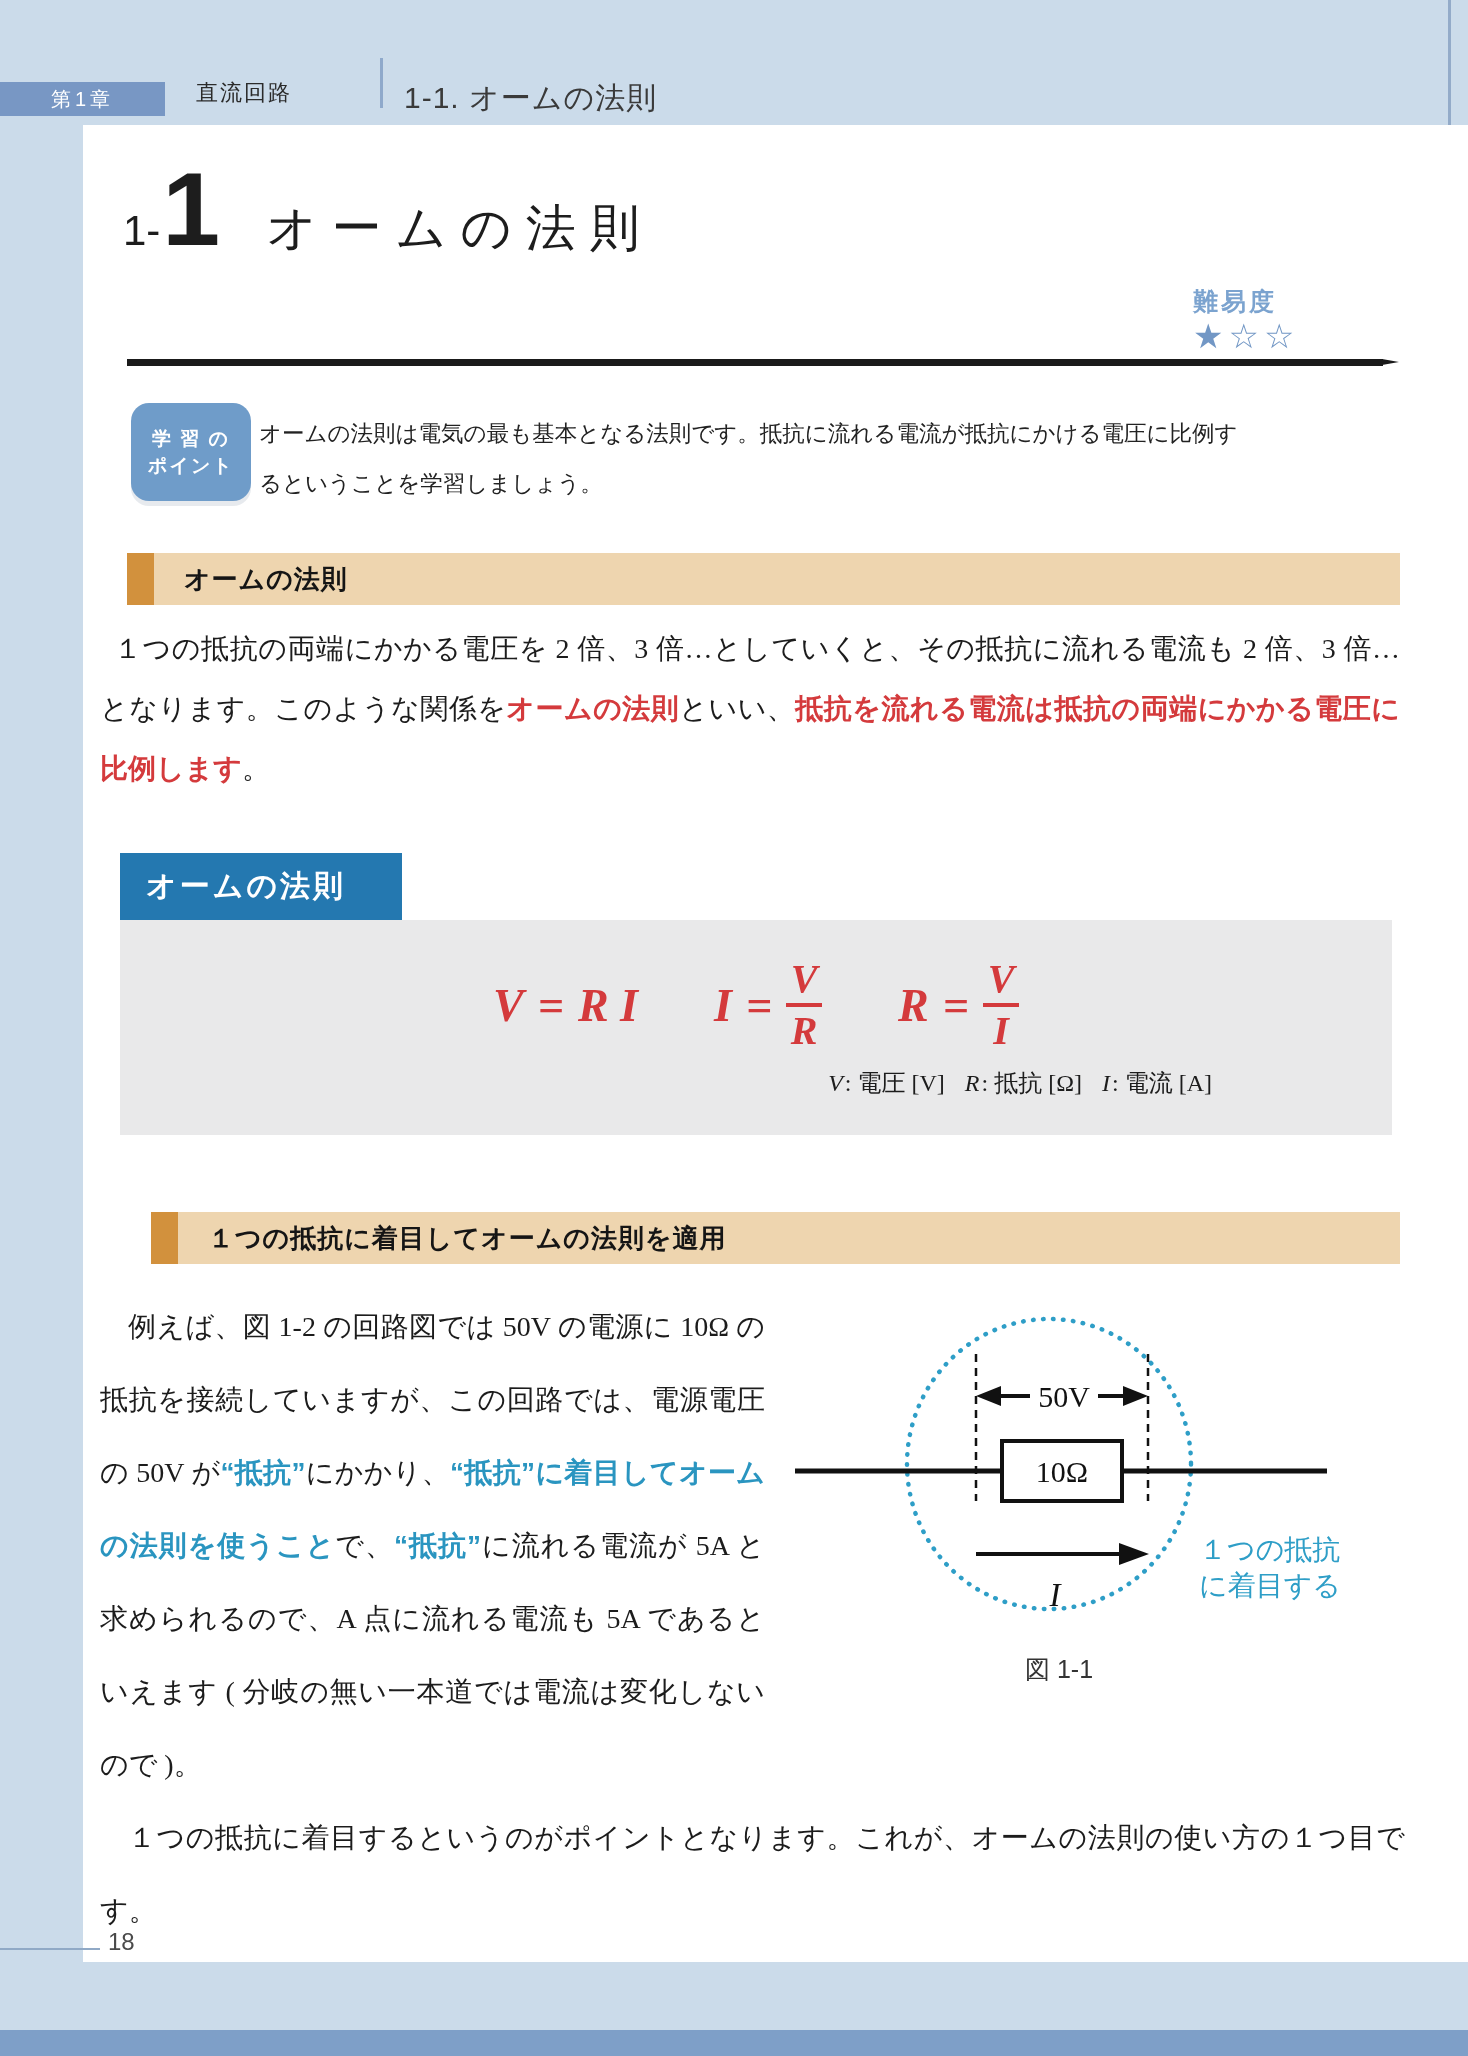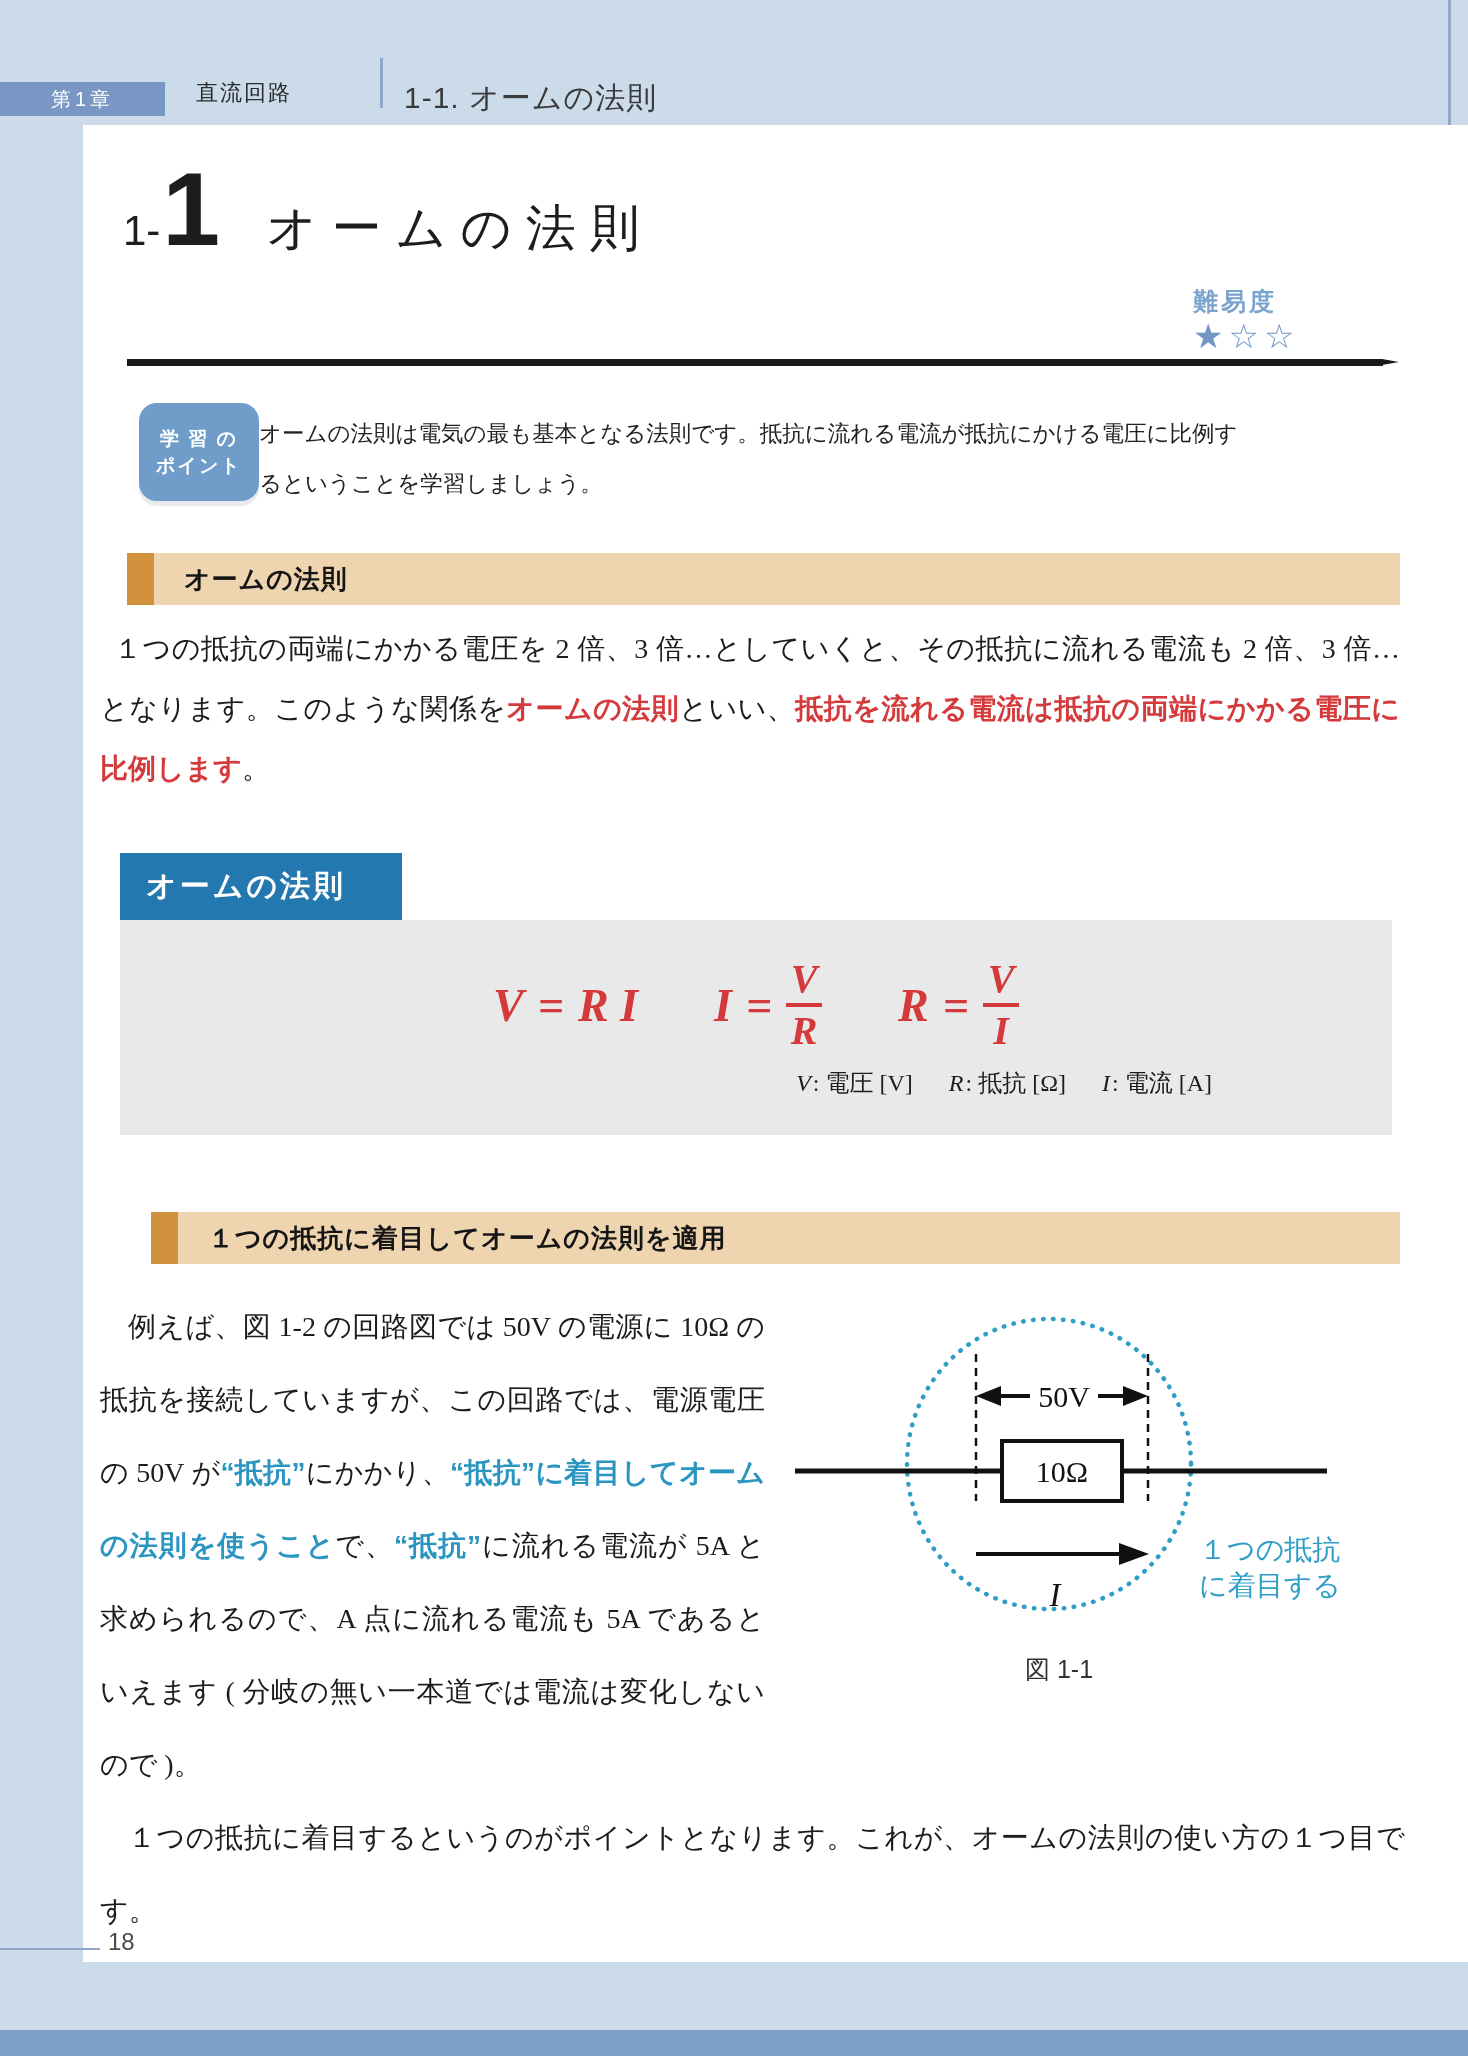--- a/index.html
+++ b/index.html
@@ -23,21 +23,21 @@
   .title-number{font-size:104px;font-weight:bold;line-height:1;margin-left:2px;}
   .title-text{font-size:50px;margin-left:46px;letter-spacing:14px;}
   .title-rule{position:absolute;left:44px;top:234px;width:1256px;height:7px;background:#1a1a1a;}
   .title-rule .tip{position:absolute;right:-16px;top:0;width:0;height:0;
     border-left:17px solid #1a1a1a;border-top:3.5px solid transparent;border-bottom:3.5px solid transparent;}
   .difficulty{position:absolute;left:1110px;top:160px;color:#7ba3cf;}
   .difficulty .lbl{font-size:25px;font-weight:bold;letter-spacing:3px;}
   .difficulty .stars{font-size:34px;letter-spacing:5px;color:#7297c5;line-height:1.1;}
 
   
-  .lp-badge{position:absolute;left:56px;top:278px;width:120px;height:98px;border-radius:18px;
+  .lp-badge{position:absolute;left:48px;top:278px;width:120px;height:98px;border-radius:18px;
     background:#6f9cc9;color:#fff;display:flex;flex-direction:column;align-items:center;justify-content:center;
     font-size:19px;font-weight:bold;letter-spacing:2px;line-height:27px;box-shadow:0 5px 0 rgba(120,140,160,.18);}
   .lp-text{position:absolute;left:176px;top:284px;font-size:22.5px;color:#222;line-height:50px;}
 
   
   .sec-header{position:absolute;left:44px;right:68px;height:52px;display:flex;}
   .sec-header .accent{width:27px;background:#d2913d;}
   .sec-header .bar{flex:1;background:#eed5af;display:flex;align-items:center;}
   .sec-header .bar span{font-size:26px;font-weight:bold;color:#151515;padding-left:30px;letter-spacing:1px;}
   .sec1-pos{top:428px;}
@@ -51,21 +51,21 @@
 
   
   .formula-label{position:absolute;left:37px;top:728px;width:282px;height:67px;background:#2478b0;
     color:#fff;font-size:30px;font-weight:bold;letter-spacing:3px;display:flex;align-items:center;padding-left:26px;box-sizing:border-box;}
   .formula-box{position:absolute;left:37px;top:795px;width:1272px;height:215px;background:#e9e9ea;}
   .formula-row{position:absolute;left:0;right:0;top:38px;display:flex;justify-content:center;gap:76px;}
   .equation{display:inline-flex;align-items:center;gap:14px;color:#d43a3c;
     font-family:"Liberation Serif",serif;font-style:italic;font-weight:bold;font-size:46px;}
   .frac{display:inline-flex;flex-direction:column;align-items:center;font-size:40px;line-height:1.05;}
   .frac .bar-line{width:36px;border-top:4px solid #d43a3c;margin:3px 0;}
-  .legend{position:absolute;right:180px;bottom:36px;display:flex;gap:36px;
+  .legend{position:absolute;right:180px;bottom:36px;display:flex;gap:20px;
     font-family:"Liberation Serif",serif;font-size:24px;color:#1c1c1c;}
   .legend .sym{font-style:italic;margin-right:2px;}
 
   
   .sec2-content{position:absolute;left:17px;top:1165px;width:1305px;font-size:28px;line-height:73px;
     text-align:justify;color:#1c1c1c;}
   .sec2-content p{margin:0;text-indent:28px;}
   .teal-bold{color:#2a95c0;font-weight:bold;font-family:"Liberation Sans",sans-serif;}
   .ital{font-style:italic;}
   .fig-float{float:right;width:618px;height:402px;margin-left:22px;margin-top:6px;}

